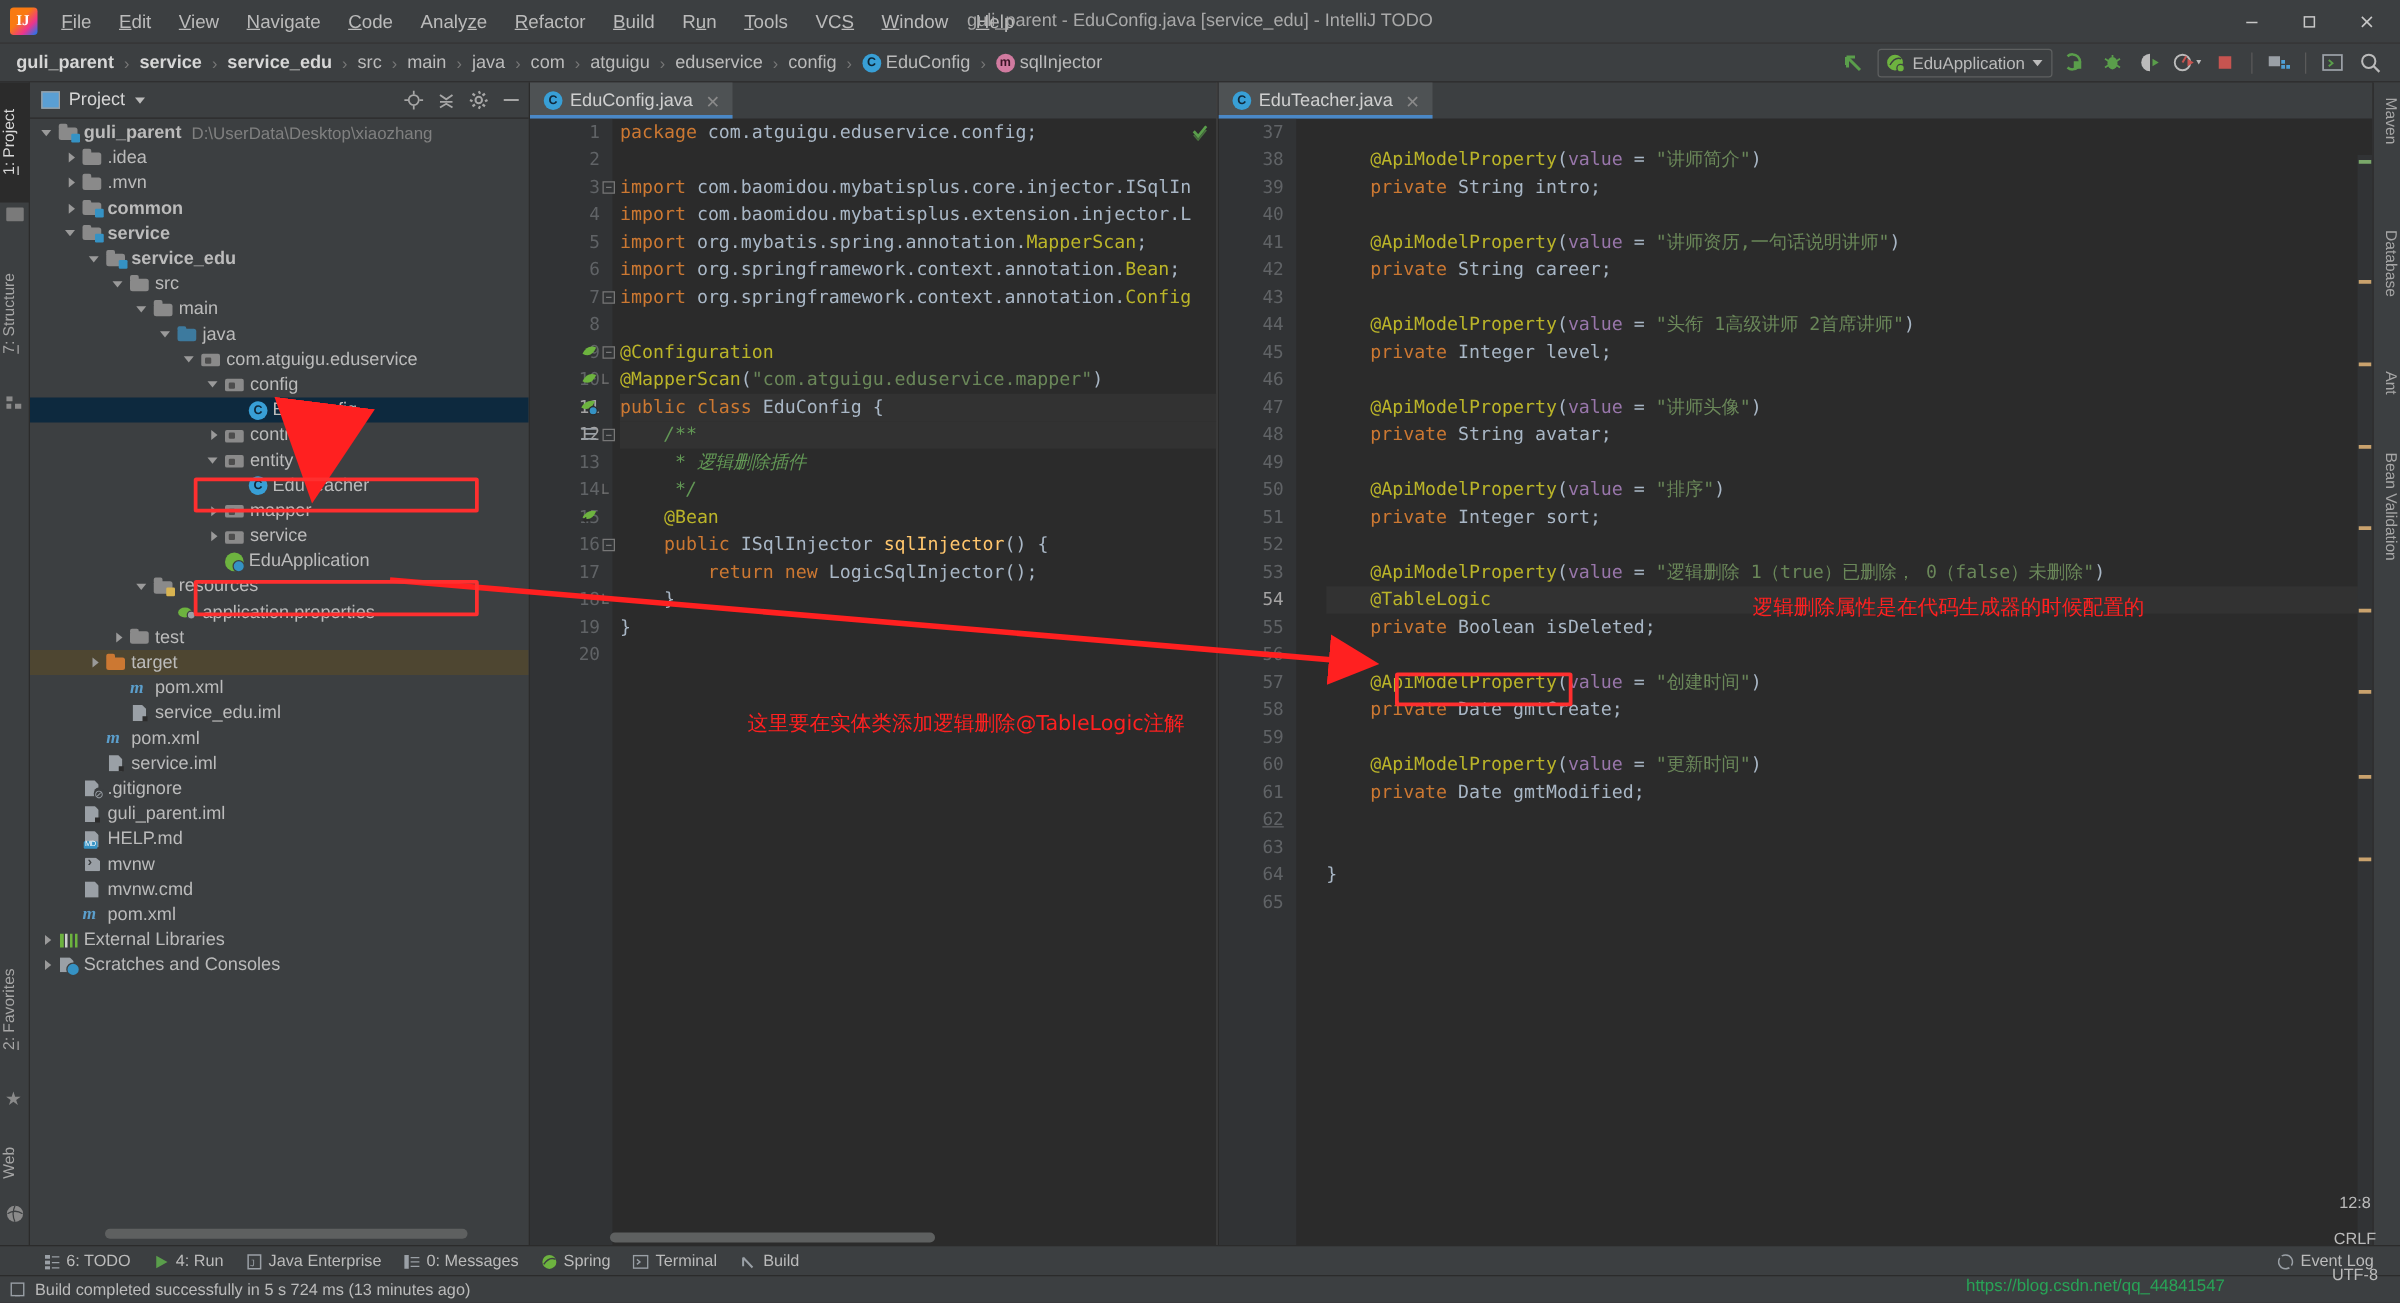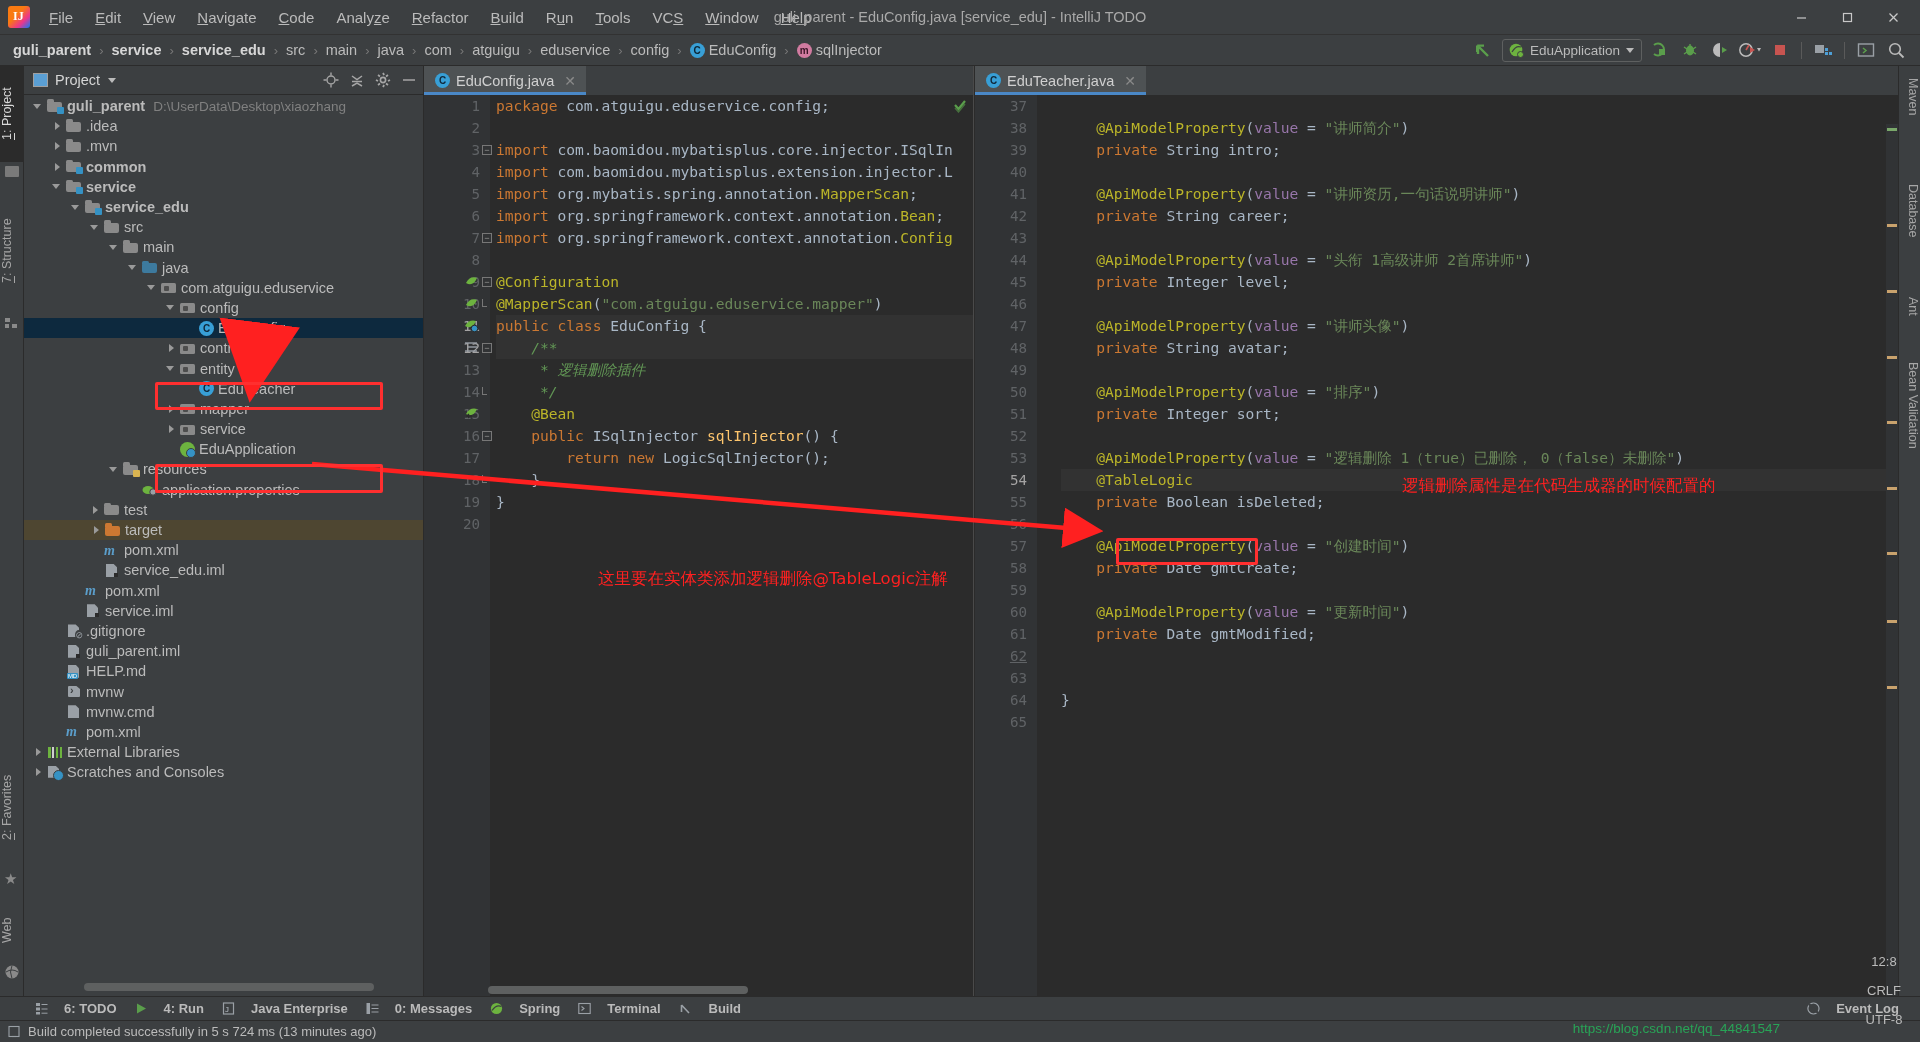--- a/index.html
+++ b/index.html
@@ -189,21 +189,21 @@
   
   .rightstrip { position:absolute; right:0; top:66px; width:22px; bottom:46px; background:#3c3f41; border-left:1px solid #2b2b2b;}
   .rtab { position:absolute; right:0; width:22px; writing-mode:vertical-rl;
     font-size:12.5px; color:#a6a6a6; padding:6px 0; text-align:center; white-space:nowrap;}
 
   
   .statusstrip {
     position:absolute; left:0; right:0; bottom:22px; height:24px; background:#3c3f41;
     display:flex; align-items:center; padding-left:26px; border-top:1px solid #2b2b2b; font-size:13px; color:#bbb;
   }
-  .sbtn { display:flex; align-items:center; gap:16px; padding:2px 9px; white-space:nowrap;font-weight:bold; }
+  .sbtn { display:flex; align-items:flex-end; gap:5px; padding:2px 9px; white-space:nowrap; }
   .statusstrip .right { margin-left:auto; display:flex; align-items:center; gap:6px; padding-right:12px; }
 
   .statusbar {
     position:absolute; left:0; right:0; bottom:0; height:22px; background:#3c3f41;
     display:flex; align-items:center; padding-left:8px; font-size:13px; color:#bbbbbb;
     border-top:1px solid #2b2b2b;
   }
   .statusbar .right { margin-left:auto; display:flex; align-items:center; gap:14px; padding-right:10px;flex-direction:column; }
 
   .watermark { position:absolute; right:140px; bottom:6px; color:#22c55e; font-size:13.5px; opacity:0.75; }
@@ -550,21 +550,21 @@
               <ellipse cx="6" cy="8" rx="5.5" ry="4" fill="#6db33f"></ellipse>
               <circle cx="11" cy="10" r="3.2" fill="#9aa0a6" stroke="#3c3f41" stroke-width="1"></circle>
             </svg></span>
           <span class="tname">application.properties</span>
         </div>
         <div class="trow" style="padding-left: 66px;">
           <span class="arrow r"></span>
           <span class="ic folder"></span>
           <span class="tname">test</span>
         </div>
-        <div class="trow sel2" style="padding-left: 67px; text-align: center;">
+        <div class="trow sel2" style="padding-left: 47px; text-align: center;">
           <span class="arrow r"></span>
           <span class="ic folder orange"></span>
           <span class="tname">target</span>
         </div>
         <div class="trow" style="padding-left: 66px;">
           <span class="arrow "></span>
           <span class="ic mvn">m</span>
           <span class="tname">pom.xml</span>
         </div>
         <div class="trow" style="padding-left: 66px;">

